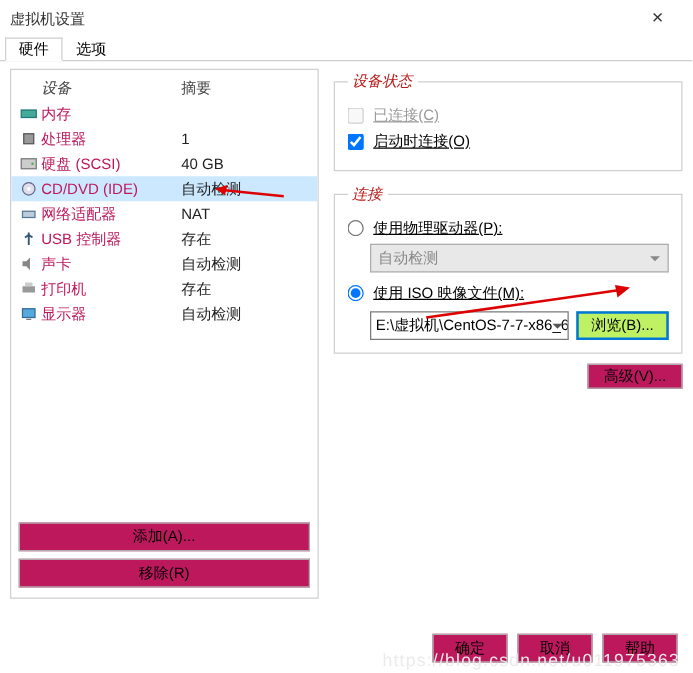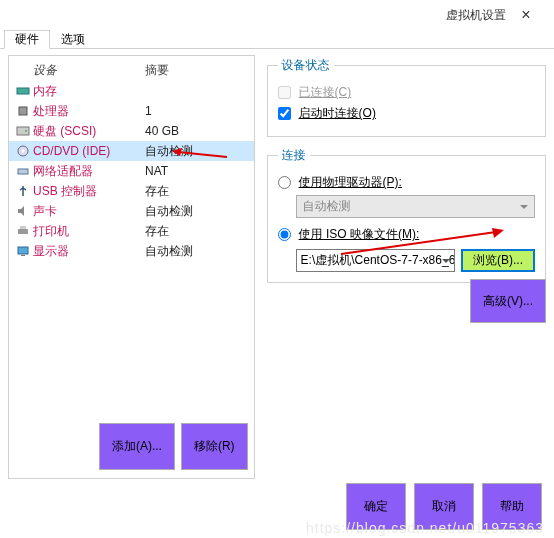--- a/index.html
+++ b/index.html
@@ -1,38 +1,38 @@
 <!DOCTYPE html>
 <html><head>
 <meta charset="utf-8">
 <style>
 * { box-sizing: border-box; font-family: "Microsoft YaHei", Tahoma, sans-serif; font-size: 12px; }
 body { margin: 0; background: #fff; width: 554px; height: 538px; position: relative; }
 .titlebar { height: 30px; display: flex; align-items: center; padding: 0 8px; }
-.titlebar .title { flex: 1; color: #333; text-align: right; }
+.titlebar .title { flex: 1; color: #333; }
 .titlebar .close { width: 40px; text-align: center; font-size: 16px; color: #333; cursor: pointer; }
 .tabs { display: flex; border-bottom: 1px solid #d0d0d0; padding: 0 4px; }
 .tab { padding: 0 10px; border: 1px solid transparent; margin-bottom: -1px; cursor: pointer; }
 .tab.active { border: 1px solid #d0d0d0; border-bottom: 1px solid #fff; background: #fff; }
 .content { display: flex; padding: 6px 8px 6px 8px; height: 436px; }
 .left { width: 282px; border: 1px solid #d0d0d0; display: flex; flex-direction: column; }
 .device-list { flex: 1; overflow: auto; }
 .header-row { display: flex; padding: 6px 6px 2px 6px; color: #444; }
 .col-dev { width: 130px; padding-left: 18px; font-style: italic; }
 .col-sum { flex: 1; }
 .row { display: flex; align-items: center; height: 20px; padding: 0 6px; cursor: pointer; }
 .row.selected { background: #cce8ff; }
 .row .icon { width: 16px; height: 14px; display: inline-flex; align-items: center; justify-content: center; margin-right: 2px; }
 .row .name { width: 112px; color: #be185d; }
 .row .summary { flex: 1; color: #222; position: relative; }
-.add-remove { display: flex; justify-content: flex-end; padding: 8px 6px; gap: 6px; }
-.btn { border: 1px solid #adadad; background: #8b5cf6; padding: 14px 12px; cursor: pointer; min-width: 60px; text-align: center; }
+.add-remove { display: flex; justify-content: flex-end; padding: 8px 6px; gap: 6px; flex-direction: column; }
+.btn { border: 1px solid #adadad; background: #be185d; padding: 2px 12px; cursor: pointer; min-width: 60px; text-align: center; }
 .right { flex: 1; padding-left: 12px; }
 fieldset { border: 1px solid #d0d0d0; margin: 2px 0 10px 0; padding: 6px 10px 10px 10px; }
-legend { color: #0369a1; padding: 0 4px; }
+legend { color: #b91c1c; padding: 0 4px; font-style: italic; }
 .checkbox-row, .radio-row { display: flex; align-items: center; margin: 4px 0; gap: 4px; text-decoration: underline; }
 .checkbox-row input, .radio-row input { margin: 0 4px 0 0; }
 .disabled { color: #9a9a9a; }
 .iso-row { display: flex; gap: 6px; margin: 6px 0 0 18px; }
 .iso-select { flex: 1; border: 1px solid #7a7a7a; padding: 2px 16px 2px 4px; background: #fff; position: relative; white-space: nowrap; overflow: hidden; }
 .iso-select::after { content: ""; position: absolute; right: 4px; top: 50%; width: 0; height: 0; border-left: 4px solid transparent; border-right: 4px solid transparent; border-top: 4px solid #555; transform: translateY(-50%); }
 .browse-btn { border: 2px solid #0078d7; background: #bef264; padding: 1px 10px; cursor: pointer; }
 .drive-select { border: 1px solid #adadad; background: #e8e8e8; padding: 2px 18px 2px 6px; margin: 4px 0 0 18px; position: relative; color: #888; }
 .drive-select::after { content: ""; position: absolute; right: 6px; top: 50%; width: 0; height: 0; border-left: 4px solid transparent; border-right: 4px solid transparent; border-top: 4px solid #888; transform: translateY(-50%); }
 .adv-row { text-align: right; margin-top: 10px; }

